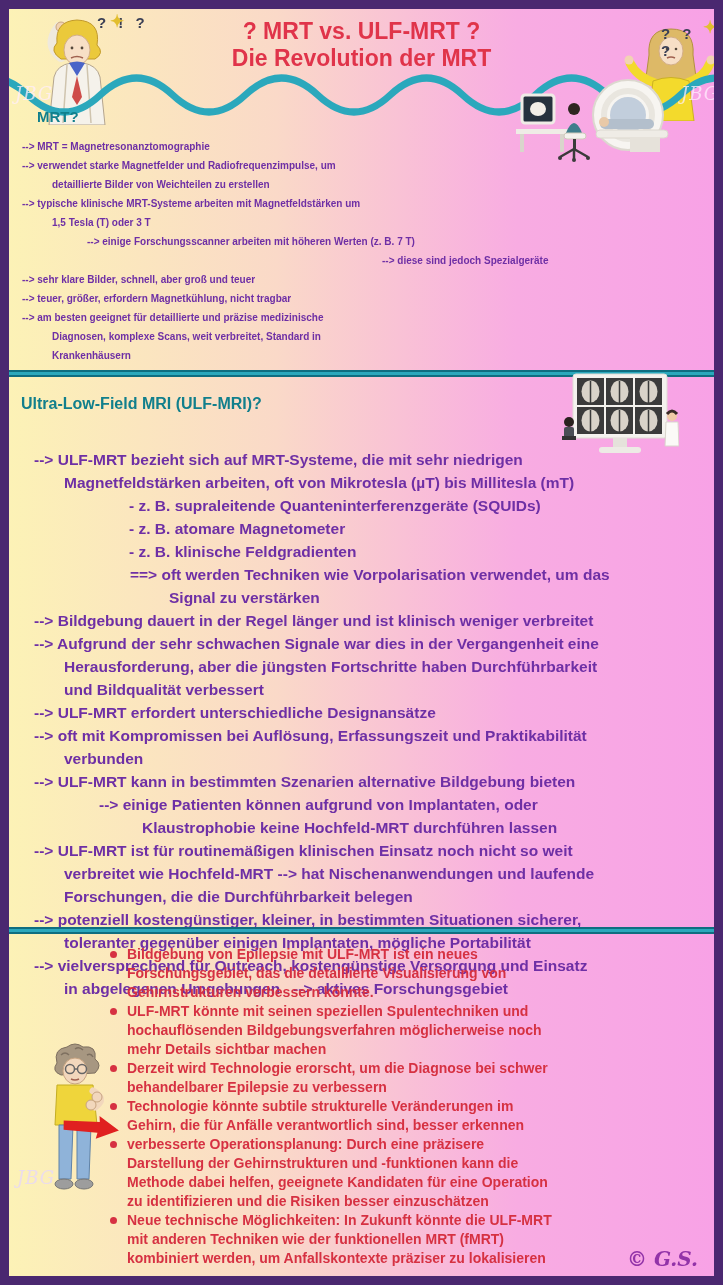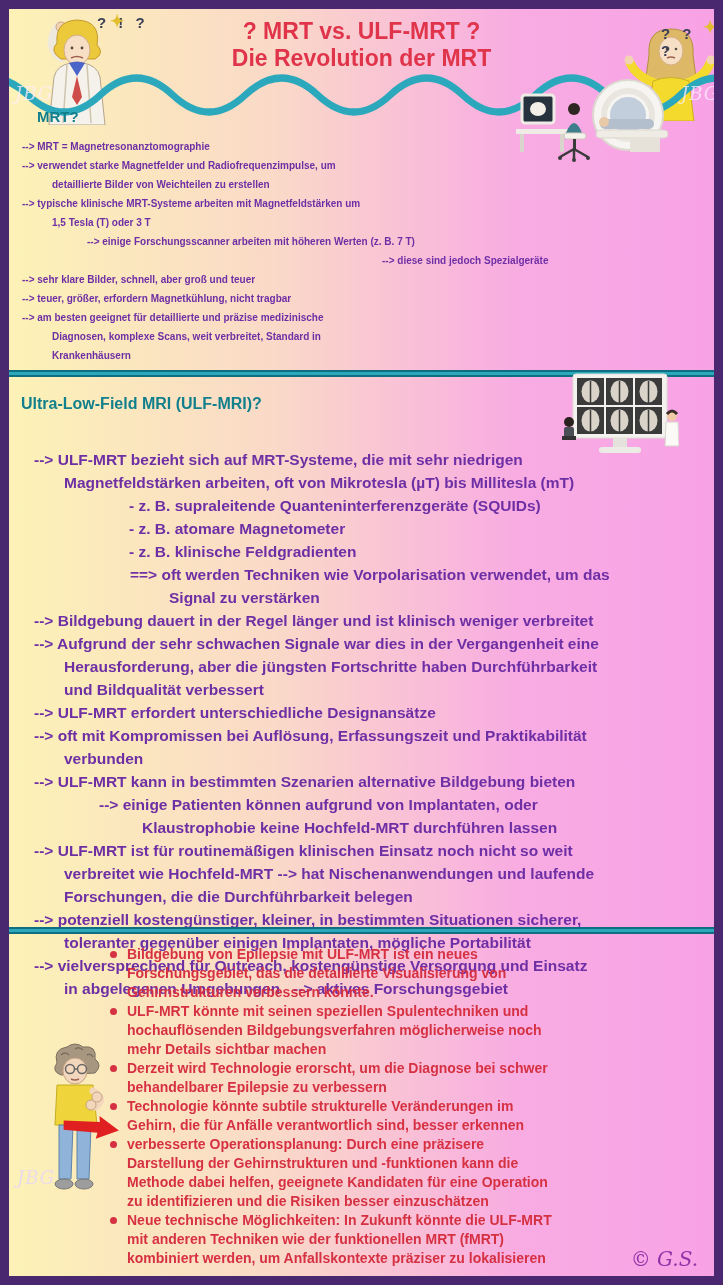--- a/index.html
+++ b/index.html
@@ -37,21 +37,21 @@
     border-radius:50%; background:#D63142;}
   .sep{left:0; width:705px; height:7px; background:#2BA8BC;
     border-top:2px solid #0F6E80; border-bottom:2px solid #0F6E80; box-sizing:border-box; z-index:3;}
   .sep1{top:361px;} .sep2{top:918px;}
   .qmarks{color:#3A3F55; font-size:15px; letter-spacing:4px; z-index:3; font-weight:800;}
   .sparkle{color:#E2BE2E; font-size:17px; z-index:3;}
   .watermark{font-family:"DejaVu Serif",serif; font-style:italic; font-weight:400;
     color:rgba(255,238,252,0.75); font-size:18px; z-index:5; letter-spacing:1px;}
   .wm-bl{color:rgba(231,216,244,0.85);}
   .signature{right:16px; top:1238px; z-index:5; color:#9233A8;
-    font-family:"DejaVu Serif",serif; font-style:italic; font-size:20px; font-weight:400;}
+    font-family:"DejaVu Serif",serif; font-style:italic; font-size:20px; font-weight:700;}
   .illus{z-index:3; pointer-events:none;}
   .il-a{left:12px; top:4px; width:112px; height:112px; z-index:1;}
   .il-b{left:610px; top:12px; width:100px; height:100px; z-index:1;}
   .il-c{left:503px; top:66px; width:158px; height:102px; z-index:3;}
   .il-d{left:552px; top:363px; width:118px; height:98px; z-index:3;}
   .il-e{left:18px; top:1032px; width:100px; height:160px; z-index:1;}
   .il-arrow{left:52px; top:1104px; width:60px; height:30px; z-index:4; transform:rotate(7deg);}
 </style>
 </head>
 <body>

